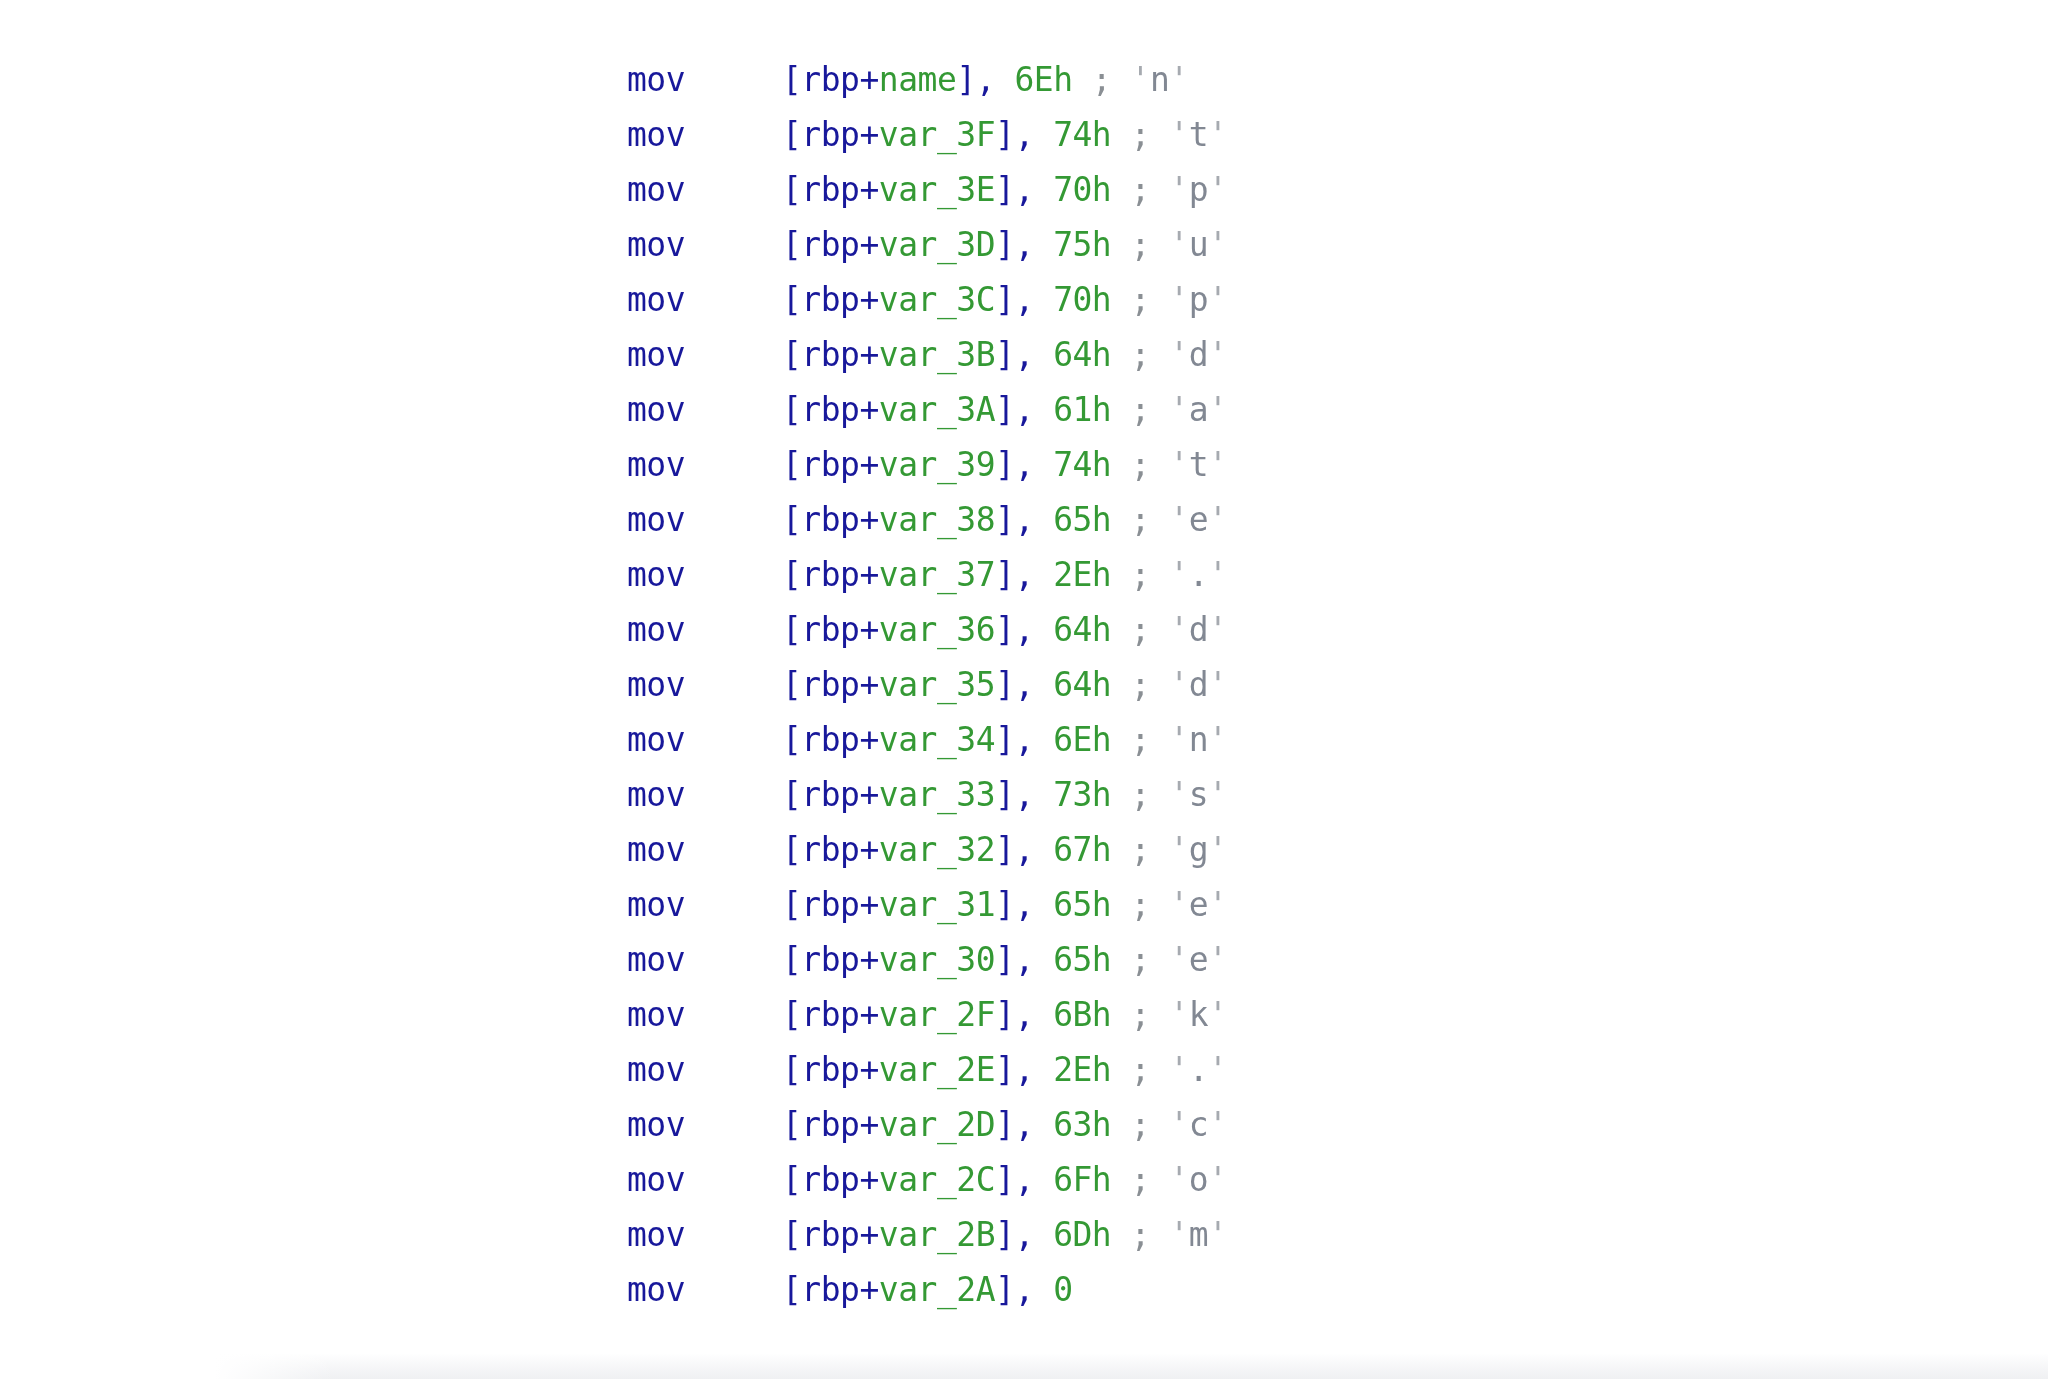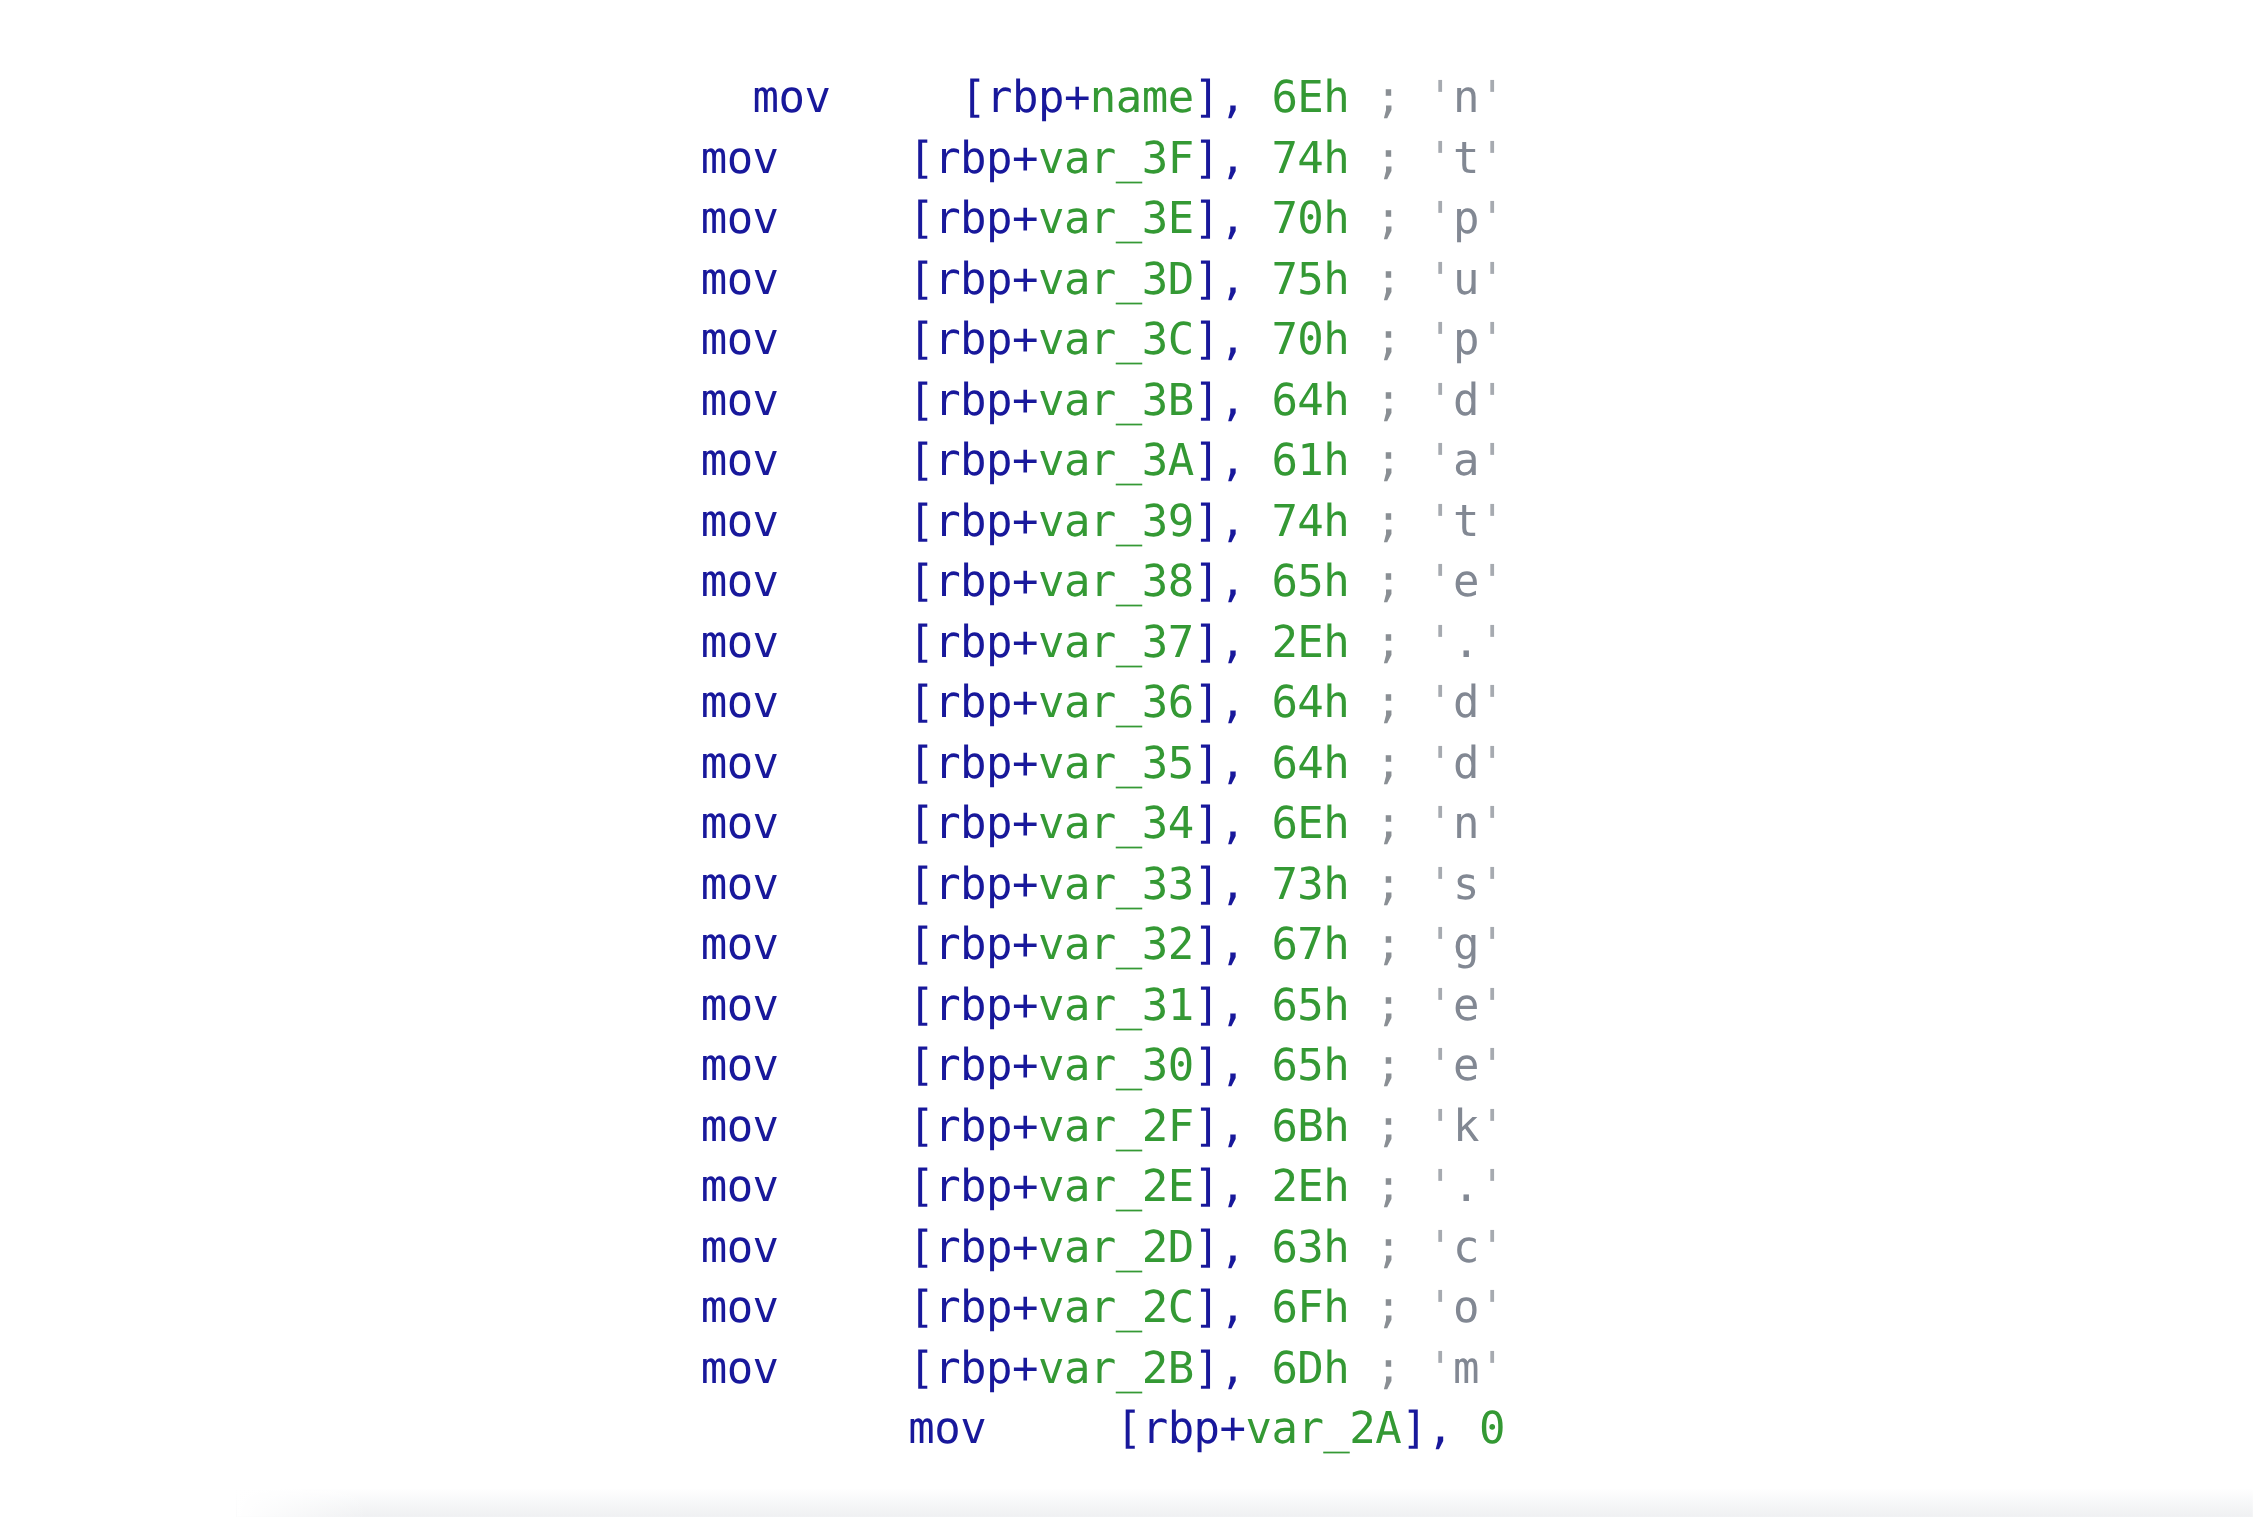--- a/index.html
+++ b/index.html
@@ -11,28 +11,27 @@
     width: 2048px;
     height: 1379px;
     position: relative;
     overflow: hidden;
     font-family: "DejaVu Sans Mono", "Liberation Mono", monospace;
   }
   .listing {
     position: absolute;
     left: 625px;
     top: 50px;
-    margin: 12px;
+    margin: 2px;
     font-family: "DejaVu Sans Mono", "Liberation Mono", monospace;
-    font-size: 40px;
+    font-size: 33px;
     line-height: 55px;
     letter-spacing: -0.5px;
     white-space: pre;
     color: var(--c-blue, #18189b);
-    text-align: right;
   }
   .line { height: 55px; }
   .c-blue  { color: var(--c-blue,  #18189b); }
   .c-green { color: var(--c-green, #349934); }
   .c-semi  { color: var(--c-semi,  #8a8f94); }
   .c-char  { color: var(--c-char,  #828893); }
   .c-quote { color: var(--c-quote, #a6aab0); }
   .bottom-strip {
     position: absolute;
     left: 215px;

